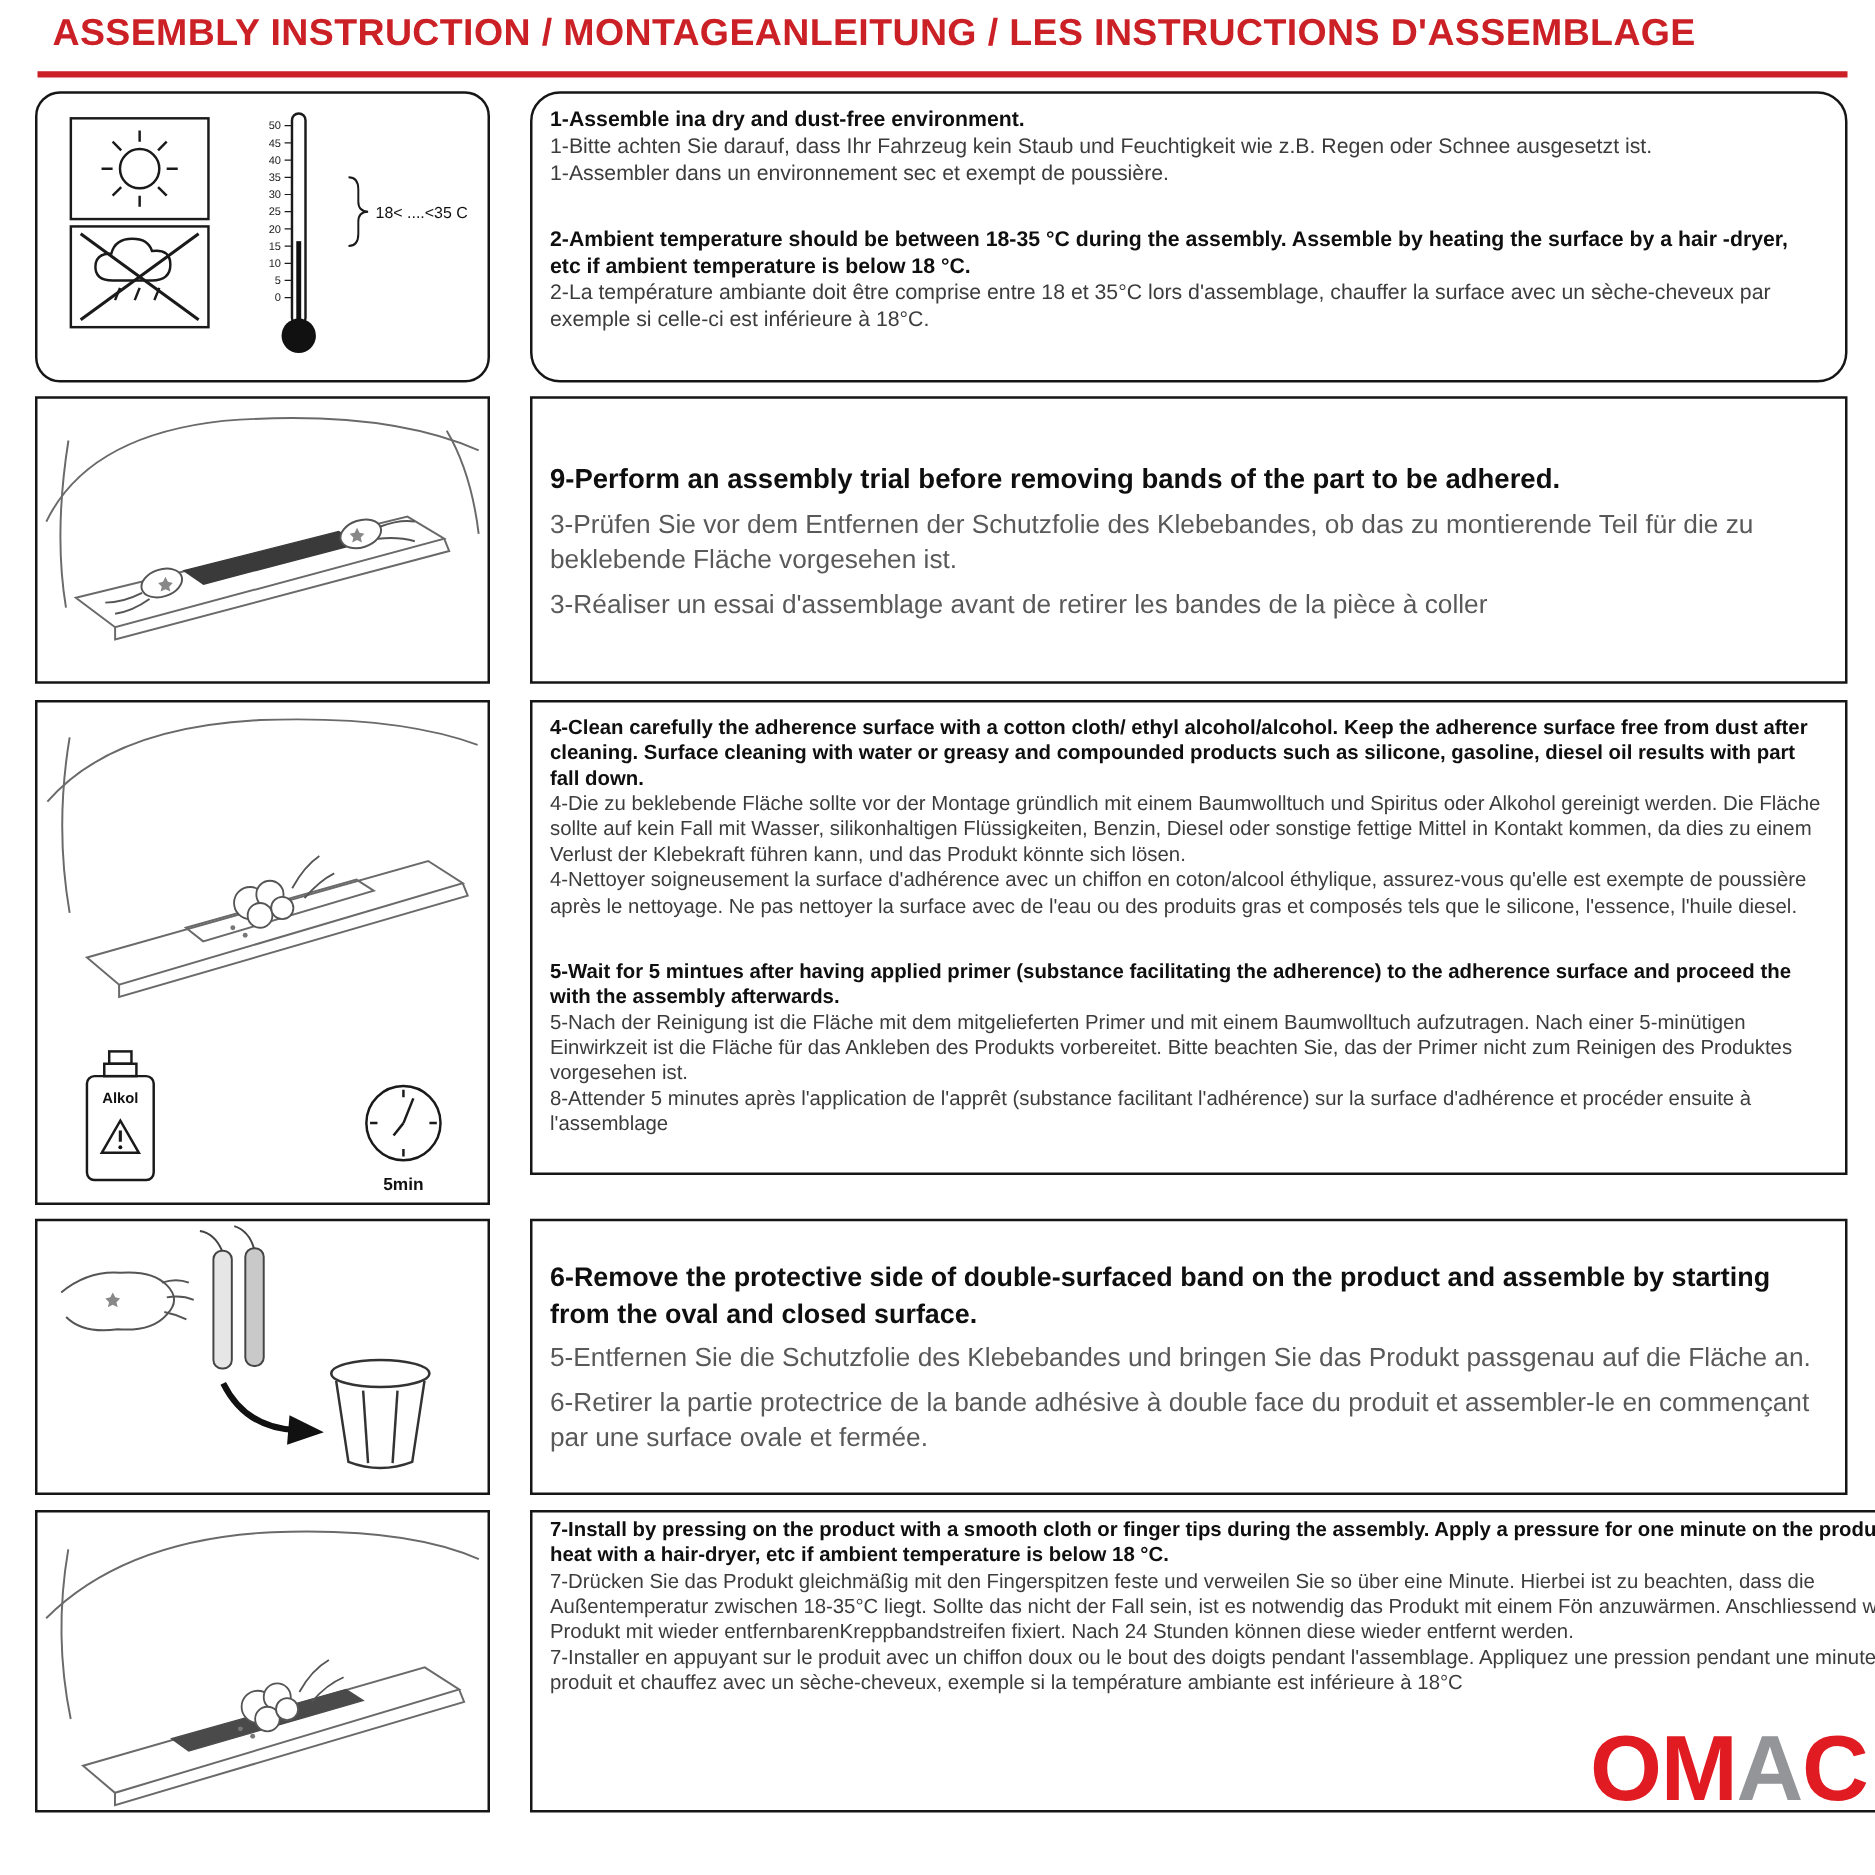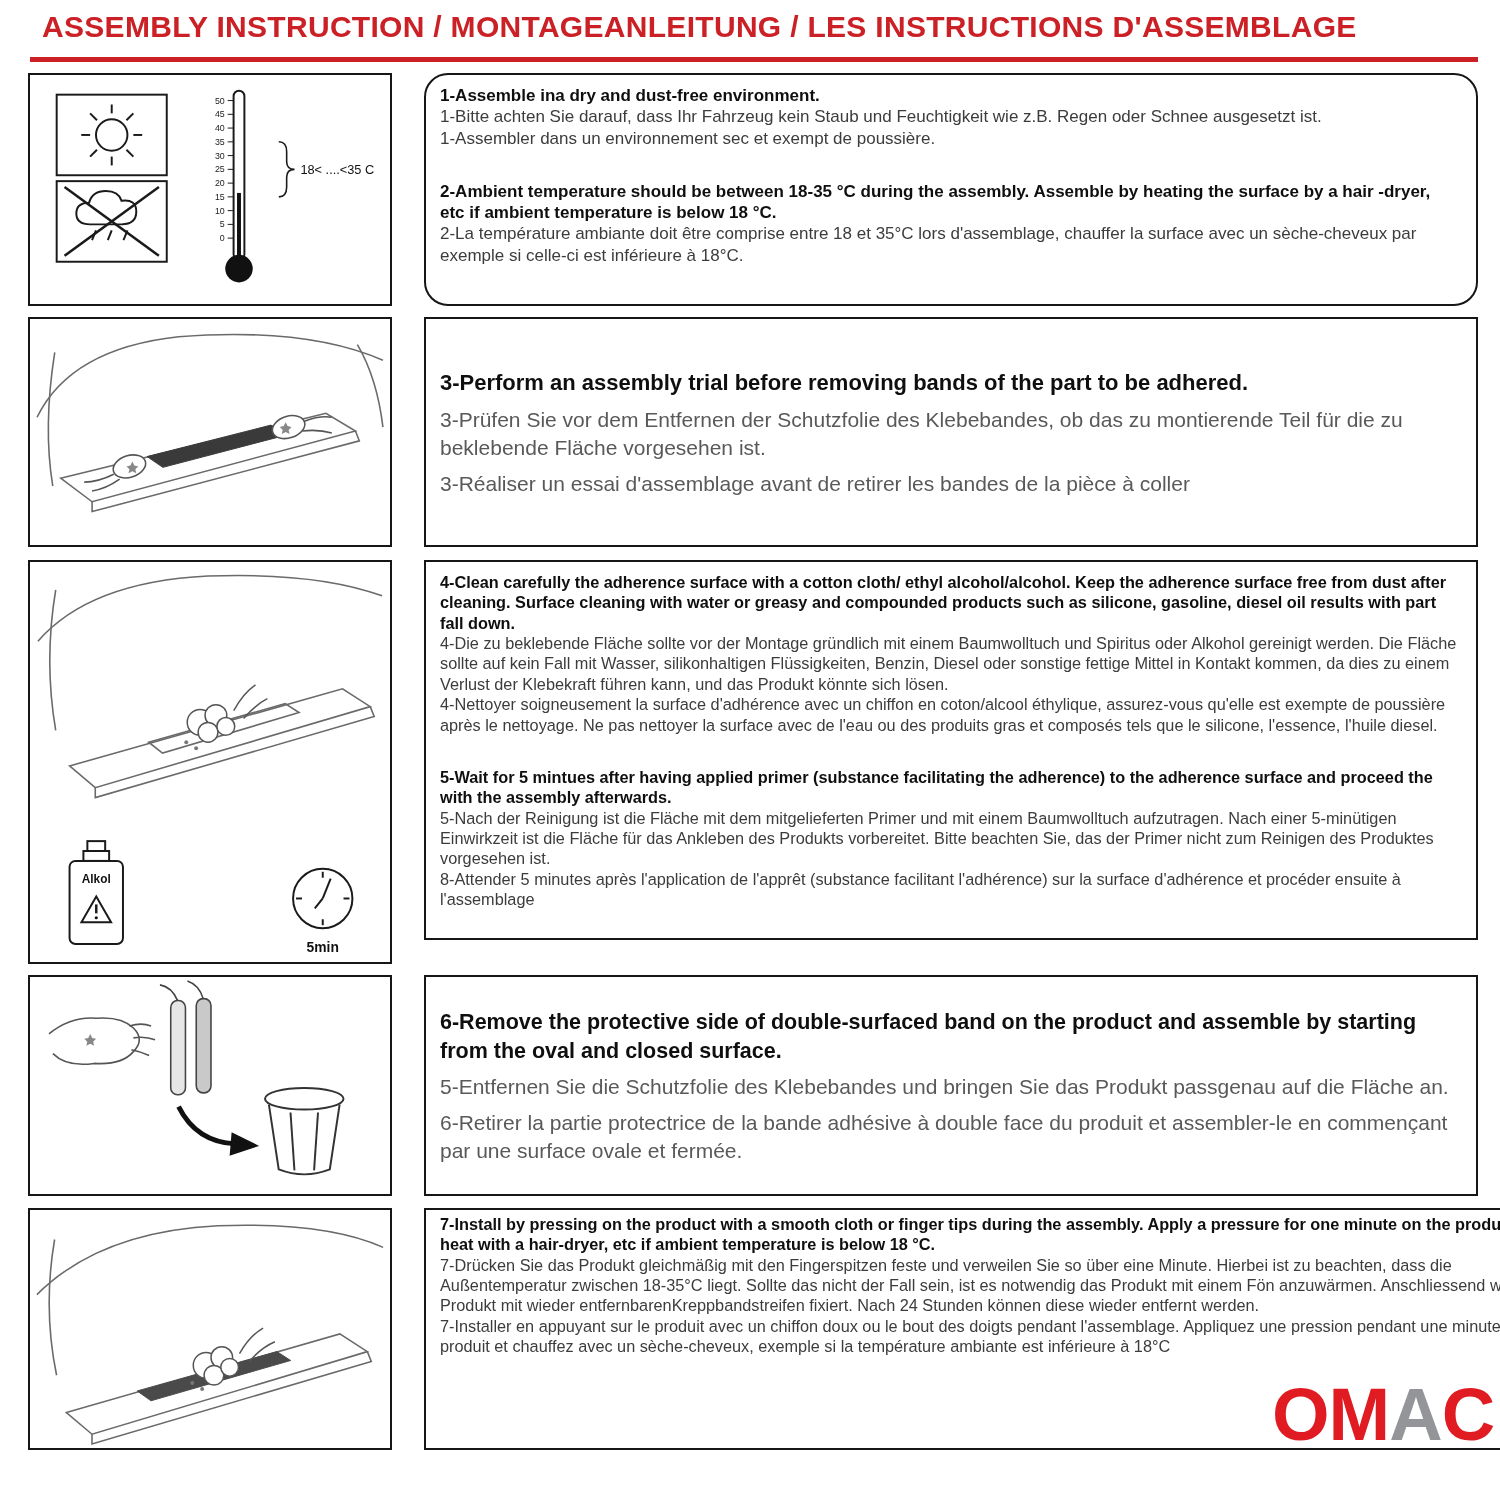--- a/index.html
+++ b/index.html
@@ -23,21 +23,21 @@
   text{font-family:"Liberation Sans",sans-serif;}
 </style>
 </head>
 <body>
 
 <div class="page">
 
   <div class="title">ASSEMBLY INSTRUCTION / MONTAGEANLEITUNG / LES INSTRUCTIONS D'ASSEMBLAGE</div>
   <div class="rule"></div>
 
-  <div class="box" style="left:28px;top:73px;width:364px;height:233px;">
+  <div class="box" style="left:28px;top:73px;width:364px;height:233px;border-radius:20px;">
     <svg class="illus-svg" viewBox="0 0 364 233">
       <g stroke="#1a1a1a" fill="none" stroke-width="2">
         <rect x="26" y="20" width="112" height="82"></rect>
         <circle cx="82" cy="61" r="16"></circle>
         <line x1="82" y1="39" x2="82" y2="30"></line>
           <line x1="82" y1="83" x2="82" y2="92"></line>
         <line x1="60" y1="61" x2="51" y2="61"></line>
           <line x1="104" y1="61" x2="113" y2="61"></line>
         <line x1="67" y1="46" x2="60" y2="39"></line>
           <line x1="97" y1="46" x2="104" y2="39"></line>
@@ -110,21 +110,21 @@
         <path d="M 90,163 q -14,10 -28,12" fill="none"></path>
         <ellipse cx="262" cy="110" rx="17" ry="11" transform="rotate(-18 262 110)"></ellipse>
         <path d="M 278,104 q 16,-6 28,-4" fill="none"></path>
         <path d="M 276,114 q 16,-2 30,2" fill="none"></path>
         <path d="M 103,145 l 2,4 4,1 -3,3 1,4 -4,-2 -4,2 1,-4 -3,-3 4,-1 z" fill="#888" stroke="none"></path>
         <path d="M 259,105 l 2,4 4,1 -3,3 1,4 -4,-2 -4,2 1,-4 -3,-3 4,-1 z" fill="#888" stroke="none"></path>
       </g>
     </svg>
   </div>
   <div class="box text-box center-v s-lg" style="left:424px;top:317px;width:1054px;height:230px;">
-    <p class="b" style="font-size:22px;">3-Perform an assembly trial before removing bands of the part to be adhered.</p>
+    <p class="b" style="font-size:22px;">9-Perform an assembly trial before removing bands of the part to be adhered.</p>
     <p class="mt6">3-Prüfen Sie vor dem Entfernen der Schutzfolie des Klebebandes, ob das zu montierende Teil für die zu beklebende Fläche vorgesehen ist.</p>
     <p class="mt6">3-Réaliser un essai d'assemblage avant de retirer les bandes de la pièce à coller</p>
   </div>
 
   <div class="box" style="left:28px;top:560px;width:364px;height:404px;">
     <svg class="illus-svg" viewBox="0 0 364 404">
       <g stroke="#6a6a6a" fill="none" stroke-width="1.6">
         <path d="M 8,80 Q 60,20 180,14 Q 290,10 356,34"></path>
         <path d="M 26,28 Q 14,100 26,170"></path>
         <path d="M 40,206 L 316,128 L 344,146 L 66,228 Z"></path>

